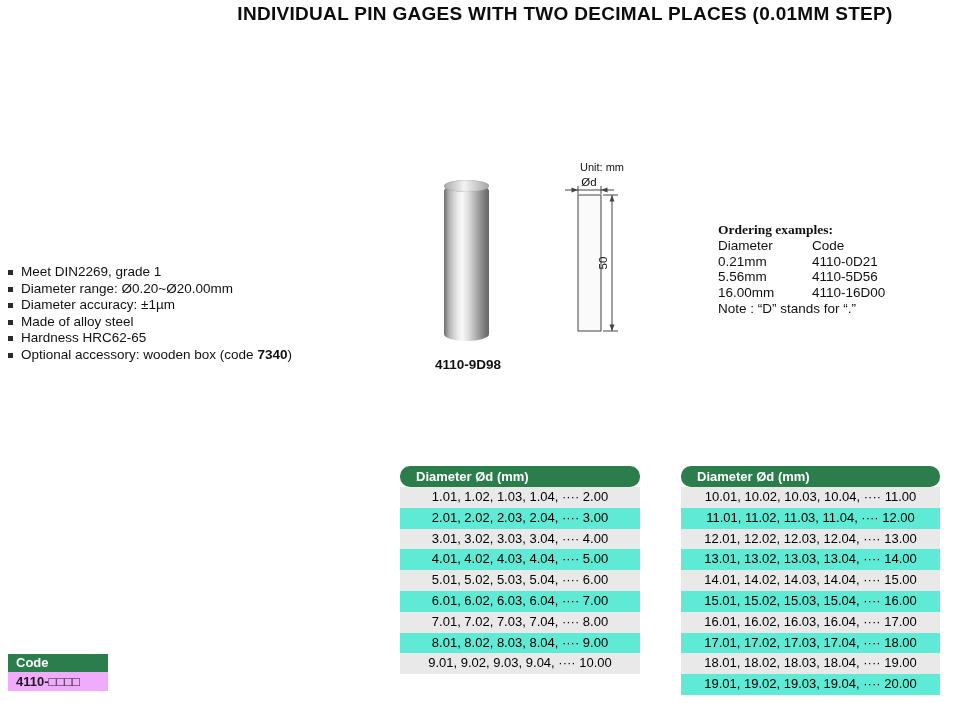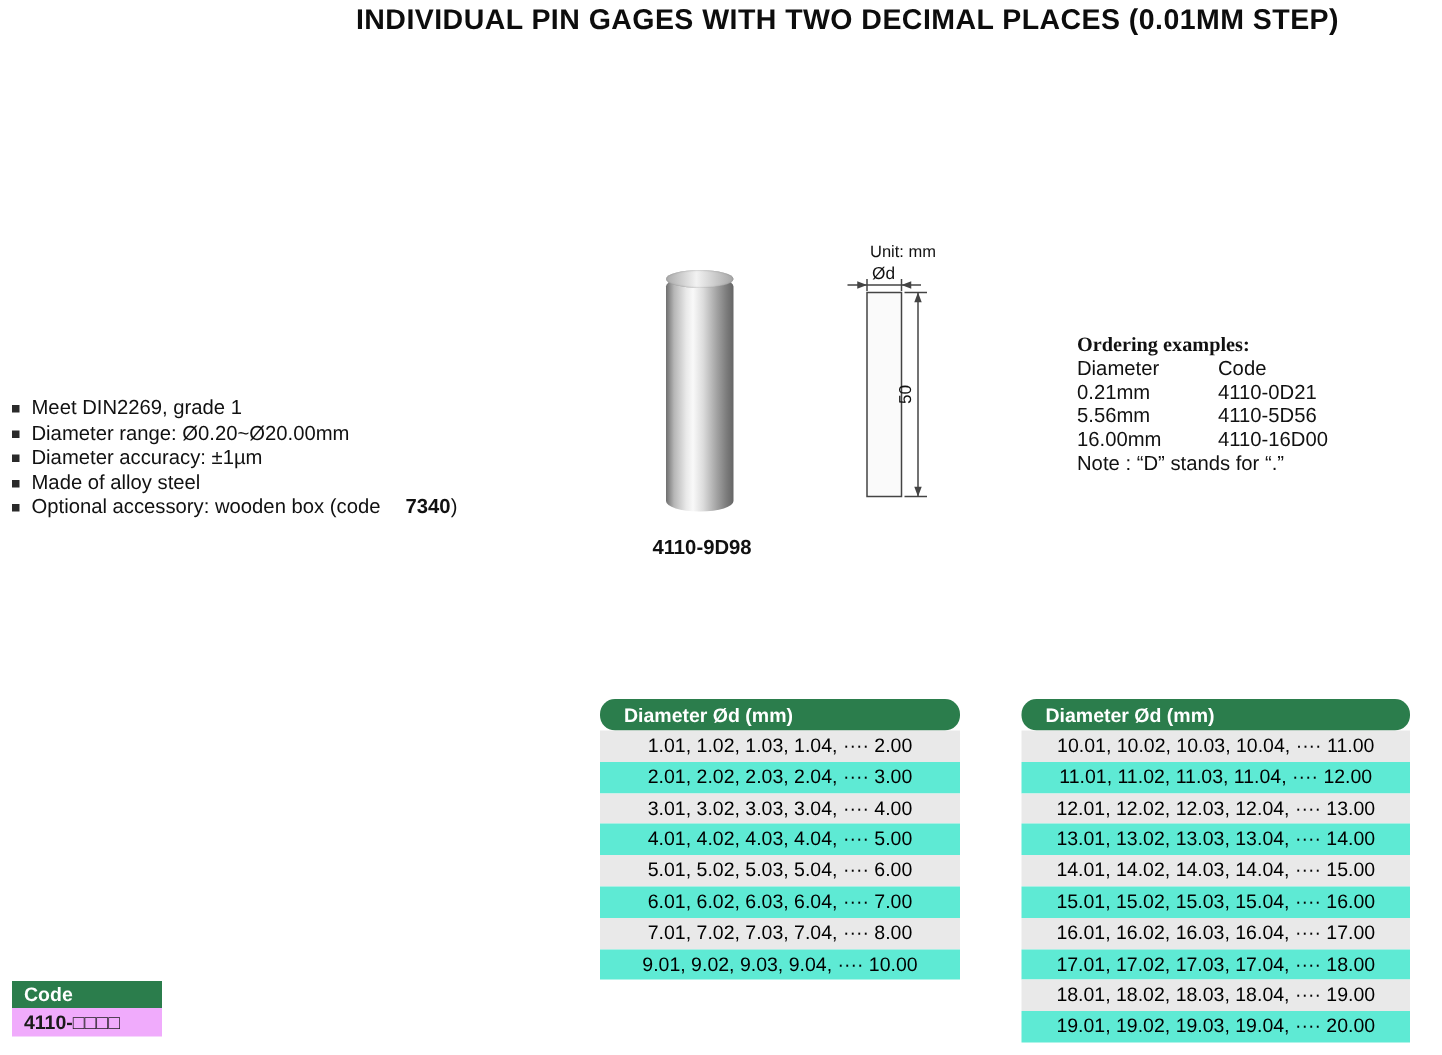--- a/index.html
+++ b/index.html
@@ -8,21 +8,21 @@
     font-family:"Liberation Sans", sans-serif;color:#111;overflow:hidden;
   }
   .title{
     position:absolute;top:3px;left:185px;right:16px;margin:0;
     text-align:center;font-size:19px;font-weight:700;letter-spacing:.3px;color:#0d0d0d;
   }
   
   .features{list-style:none;position:absolute;left:8px;top:264px;margin:0;padding:0;}
   .features li{display:flex;align-items:flex-start;line-height:16.5px;font-size:13.5px;}
   .sq{width:5px;height:5px;background:#2a2a2a;margin:6px 8px 0 0;flex:none;}
-  .features b{font-weight:700;margin-left:13px;}
+  .features b{font-weight:700;}
   
   .pin{position:absolute;left:444px;top:180px;width:45px;height:161px;}
   .pin-body{
     position:absolute;left:0;top:4px;width:45px;height:157px;
     border-radius:22px/7px;
     background:linear-gradient(to right,#6e6e6e 0%,#b6b6b6 12%,#e9e9e9 30%,#f9f9f9 40%,#dcdcdc 55%,#a3a3a3 75%,#7b7b7b 90%,#656565 100%);
   }
   .pin-cap{
     position:absolute;left:0;top:0;width:45px;height:12px;border-radius:50%;
     background:linear-gradient(to right,#aaaaaa,#f2f2f2 45%,#a6a6a6);
@@ -69,20 +69,24 @@
       <span class="sq"></span>
       <span>Diameter range: Ø0.20~Ø20.00mm</span>
     </li>
   <li>
       <span class="sq"></span>
       <span>Diameter accuracy: ±1µm</span>
     </li>
   <li>
       <span class="sq"></span>
       <span>Made of alloy steel</span>
+    </li>
+  <li>
+      <span class="sq"></span>
+      <span>Hardness HRC62-65</span>
     </li>
   <li>
       <span class="sq"></span>
       <span><span>Optional accessory: wooden box (code </span><b>7340</b><span>)</span></span>
     </li>
 </ul>
 
 <div class="pin">
   <div class="pin-body"></div>
   <div class="pin-cap"></div>
@@ -137,20 +141,21 @@
 
 <div class="dtable t-left">
   <div class="t-head">Diameter Ød (mm)</div>
   <div class="t-row">1.01, 1.02, 1.03, 1.04, ···· 2.00</div>
   <div class="t-row">2.01, 2.02, 2.03, 2.04, ···· 3.00</div>
   <div class="t-row">3.01, 3.02, 3.03, 3.04, ···· 4.00</div>
   <div class="t-row">4.01, 4.02, 4.03, 4.04, ···· 5.00</div>
   <div class="t-row">5.01, 5.02, 5.03, 5.04, ···· 6.00</div>
   <div class="t-row">6.01, 6.02, 6.03, 6.04, ···· 7.00</div>
   <div class="t-row">7.01, 7.02, 7.03, 7.04, ···· 8.00</div>
+  <div class="t-row">8.01, 8.02, 8.03, 8.04, ···· 9.00</div>
   <div class="t-row">9.01, 9.02, 9.03, 9.04, ···· 10.00</div>
 </div>
 
 <div class="dtable t-right">
   <div class="t-head">Diameter Ød (mm)</div>
   <div class="t-row">10.01, 10.02, 10.03, 10.04, ···· 11.00</div>
   <div class="t-row">11.01, 11.02, 11.03, 11.04, ···· 12.00</div>
   <div class="t-row">12.01, 12.02, 12.03, 12.04, ···· 13.00</div>
   <div class="t-row">13.01, 13.02, 13.03, 13.04, ···· 14.00</div>
   <div class="t-row">14.01, 14.02, 14.03, 14.04, ···· 15.00</div>

